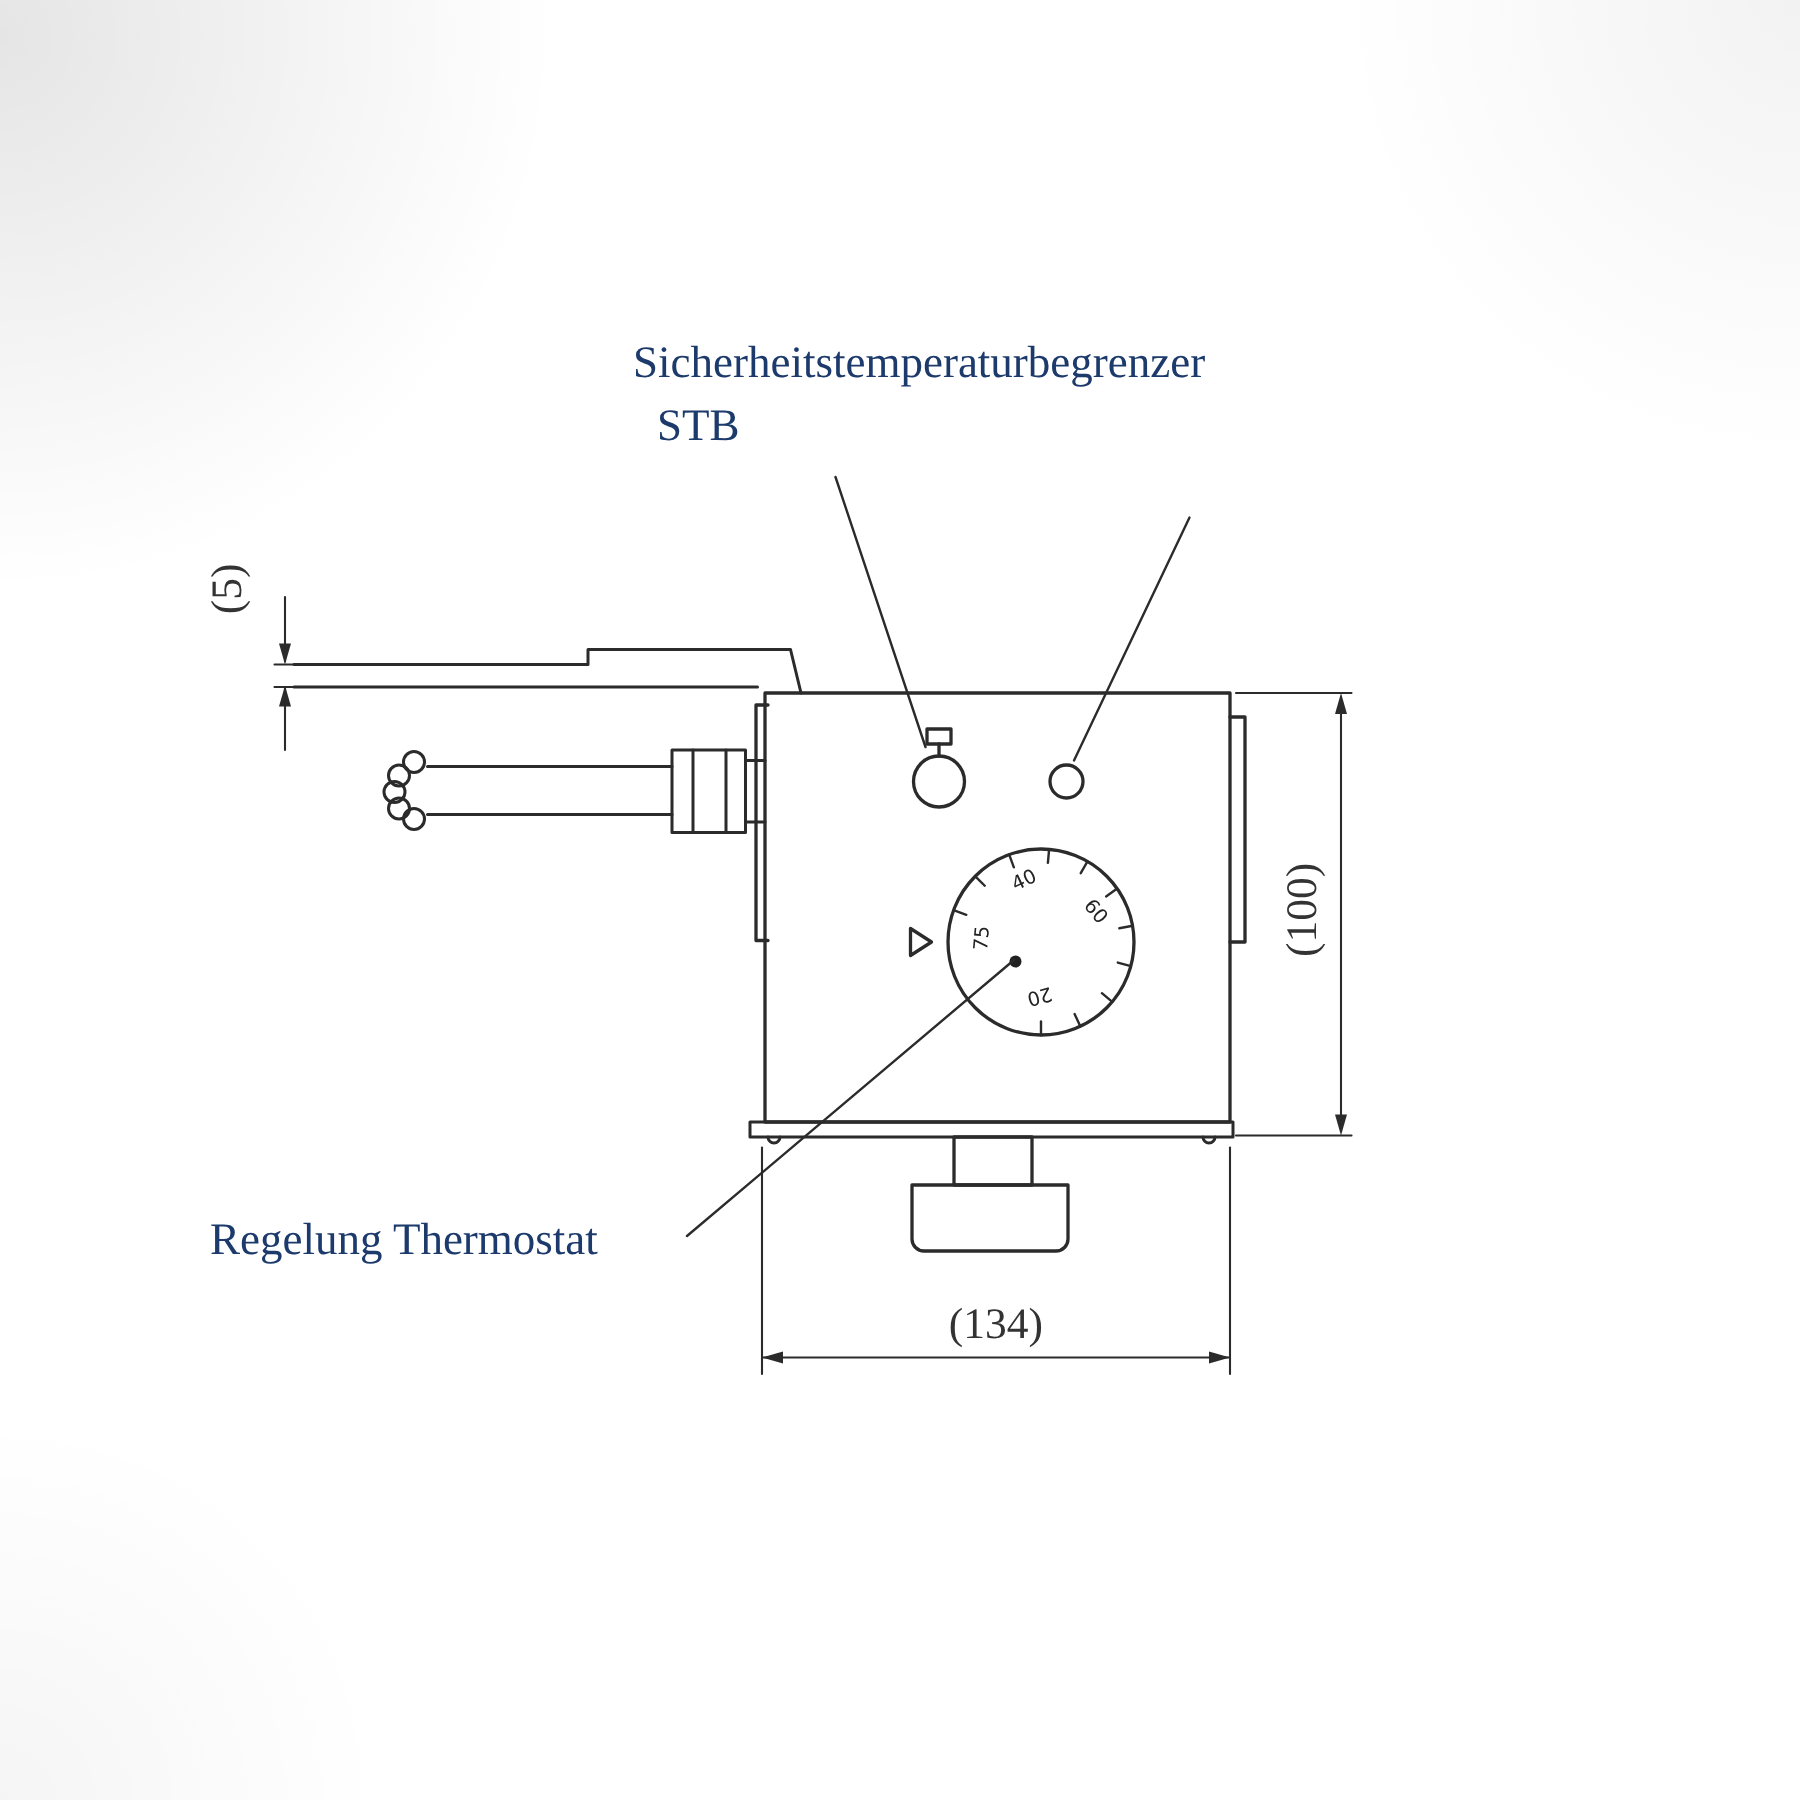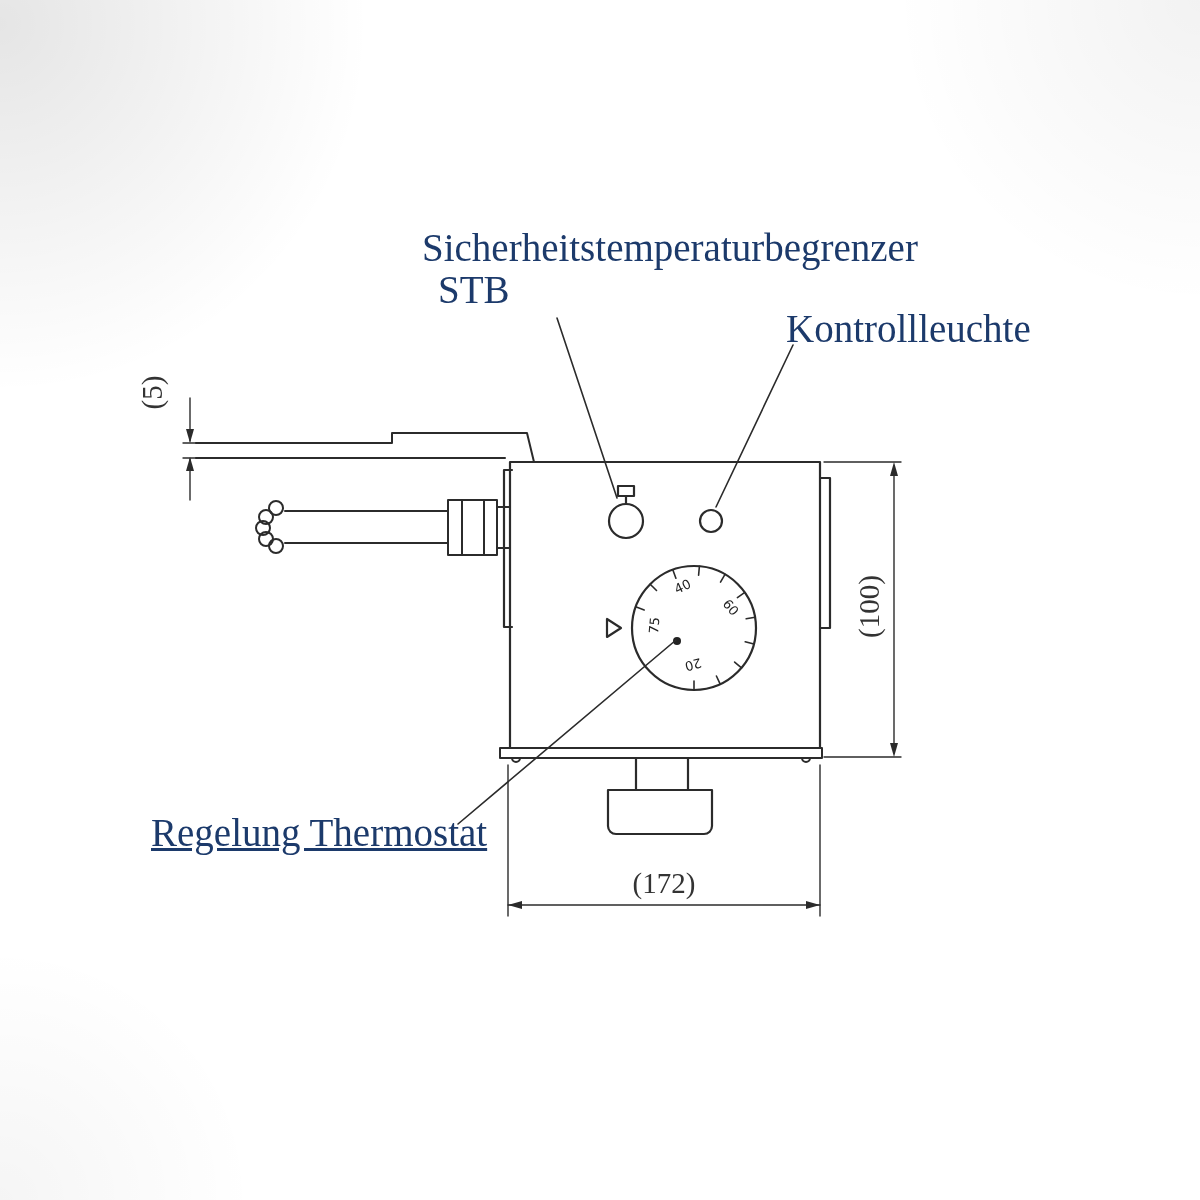--- a/index.html
+++ b/index.html
@@ -11,21 +11,21 @@
       radial-gradient(circle at 0% 2%, rgba(0,0,0,0.10), transparent 22%),
       radial-gradient(circle at 100% 0%, rgba(0,0,0,0.05), transparent 18%),
       radial-gradient(circle at 0% 100%, rgba(0,0,0,0.04), transparent 15%);
     font-family:"Liberation Serif", serif;
     overflow:hidden;
   }
   svg{position:absolute;left:0;top:0;}
   .callout{
     position:absolute;
     color:#1c3a6b;
-    font-size:39px;
+    font-size:30px;
     line-height:1.35;
     white-space:nowrap;
   }
   .dim-label{
     position:absolute;
     color:#333333;
     font-size:29px;
     text-align:center;
     white-space:nowrap;
   }
@@ -146,20 +146,19 @@
     <g>
       <text class="dial-num" transform="translate(677,594) rotate(-25)">40</text>
       <text class="dial-num" transform="translate(722,604) rotate(50)">60</text>
       <text class="dial-num" transform="translate(658,634) rotate(-85)">75</text>
       <text class="dial-num" transform="translate(700,658) rotate(165)">20</text>
     </g>
   </svg>
 
   <div class="callout" style="left:422px;top:222px;">Sicherheitstemperaturbegrenzer</div>
   <div class="callout" style="left:438px;top:264px;">STB</div>
-  <div class="callout" style="left:786px;top:303px;">Kontrollleuchte</div>
-  <div class="callout" style="left:151px;top:807px;text-decoration:underline;">Regelung Thermostat</div>
+  <div class="callout" style="left:140px;top:807px;">Regelung Thermostat</div>
 
   <div class="dim-label vrot" style="left:122px;top:376px;width:60px;">(5)</div>
   <div class="dim-label vrot" style="left:824px;top:590px;width:90px;">(100)</div>
-  <div class="dim-label" style="left:604px;top:867px;width:120px;">(172)</div>
+  <div class="dim-label" style="left:604px;top:867px;width:120px;">(134)</div>
 
 </div>
 
 </body></html>

